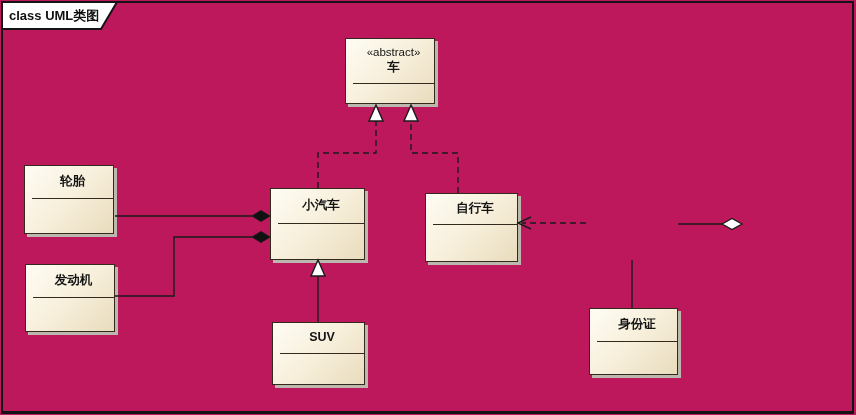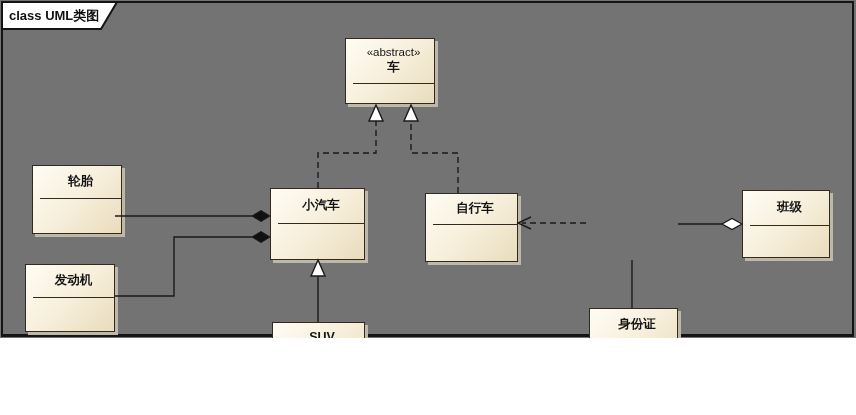--- a/index.html
+++ b/index.html
@@ -1,19 +1,19 @@
 <!DOCTYPE html>
 <html><head>
 <meta charset="utf-8">
 <style>
   html,body { margin:0; padding:0; background:#ffffff; }
   #stage {
     position:relative;
-    width:856px; height:338px;
-    background:#737373;
+    width:856px; height:415px;
+    background:#be185d;
     box-sizing:border-box;
     font-family:"Liberation Sans","DejaVu Sans",sans-serif;
     overflow:hidden;
   }
   #frame {
     position:absolute; left:1px; top:1px; right:2px; bottom:1px;
     border:2px solid #141414;
     border-bottom-width:3px;
     box-sizing:border-box;
   }
@@ -96,21 +96,21 @@
   <div id="frame-label-text">class UML类图</div>
 
   <div class="uml-class" style="left:345px;top:38px;width:90px;height:66px">
     <div class="uml-header" style="height:45px">
       <div class="uml-stereotype">«abstract»</div>
       <div class="uml-name">车</div>
     </div>
     <div class="uml-compartment"></div>
   </div>
 
-  <div class="uml-class" style="left:32px;top:165px;width:90px;height:69px">
+  <div class="uml-class" style="left:24px;top:165px;width:90px;height:69px">
     <div class="uml-header" style="height:33px">
       <div class="uml-name">轮胎</div>
     </div>
     <div class="uml-compartment"></div>
   </div>
 
   <div class="uml-class" style="left:270px;top:188px;width:95px;height:72px">
     <div class="uml-header" style="height:35px">
       <div class="uml-name">小汽车</div>
     </div>
@@ -132,26 +132,20 @@
   </div>
 
   <div class="uml-class" style="left:425px;top:193px;width:93px;height:69px">
     <div class="uml-header" style="height:31px">
       <div class="uml-name">自行车</div>
     </div>
     <div class="uml-compartment"></div>
   </div>
 
 
-  <div class="uml-class" style="left:742px;top:190px;width:88px;height:68px">
-    <div class="uml-header" style="height:35px">
-      <div class="uml-name">班级</div>
-    </div>
-    <div class="uml-compartment"></div>
-  </div>
 
   <div class="uml-class" style="left:589px;top:308px;width:89px;height:67px">
     <div class="uml-header" style="height:33px">
       <div class="uml-name">身份证</div>
     </div>
     <div class="uml-compartment"></div>
   </div>
 
 </div>
 

